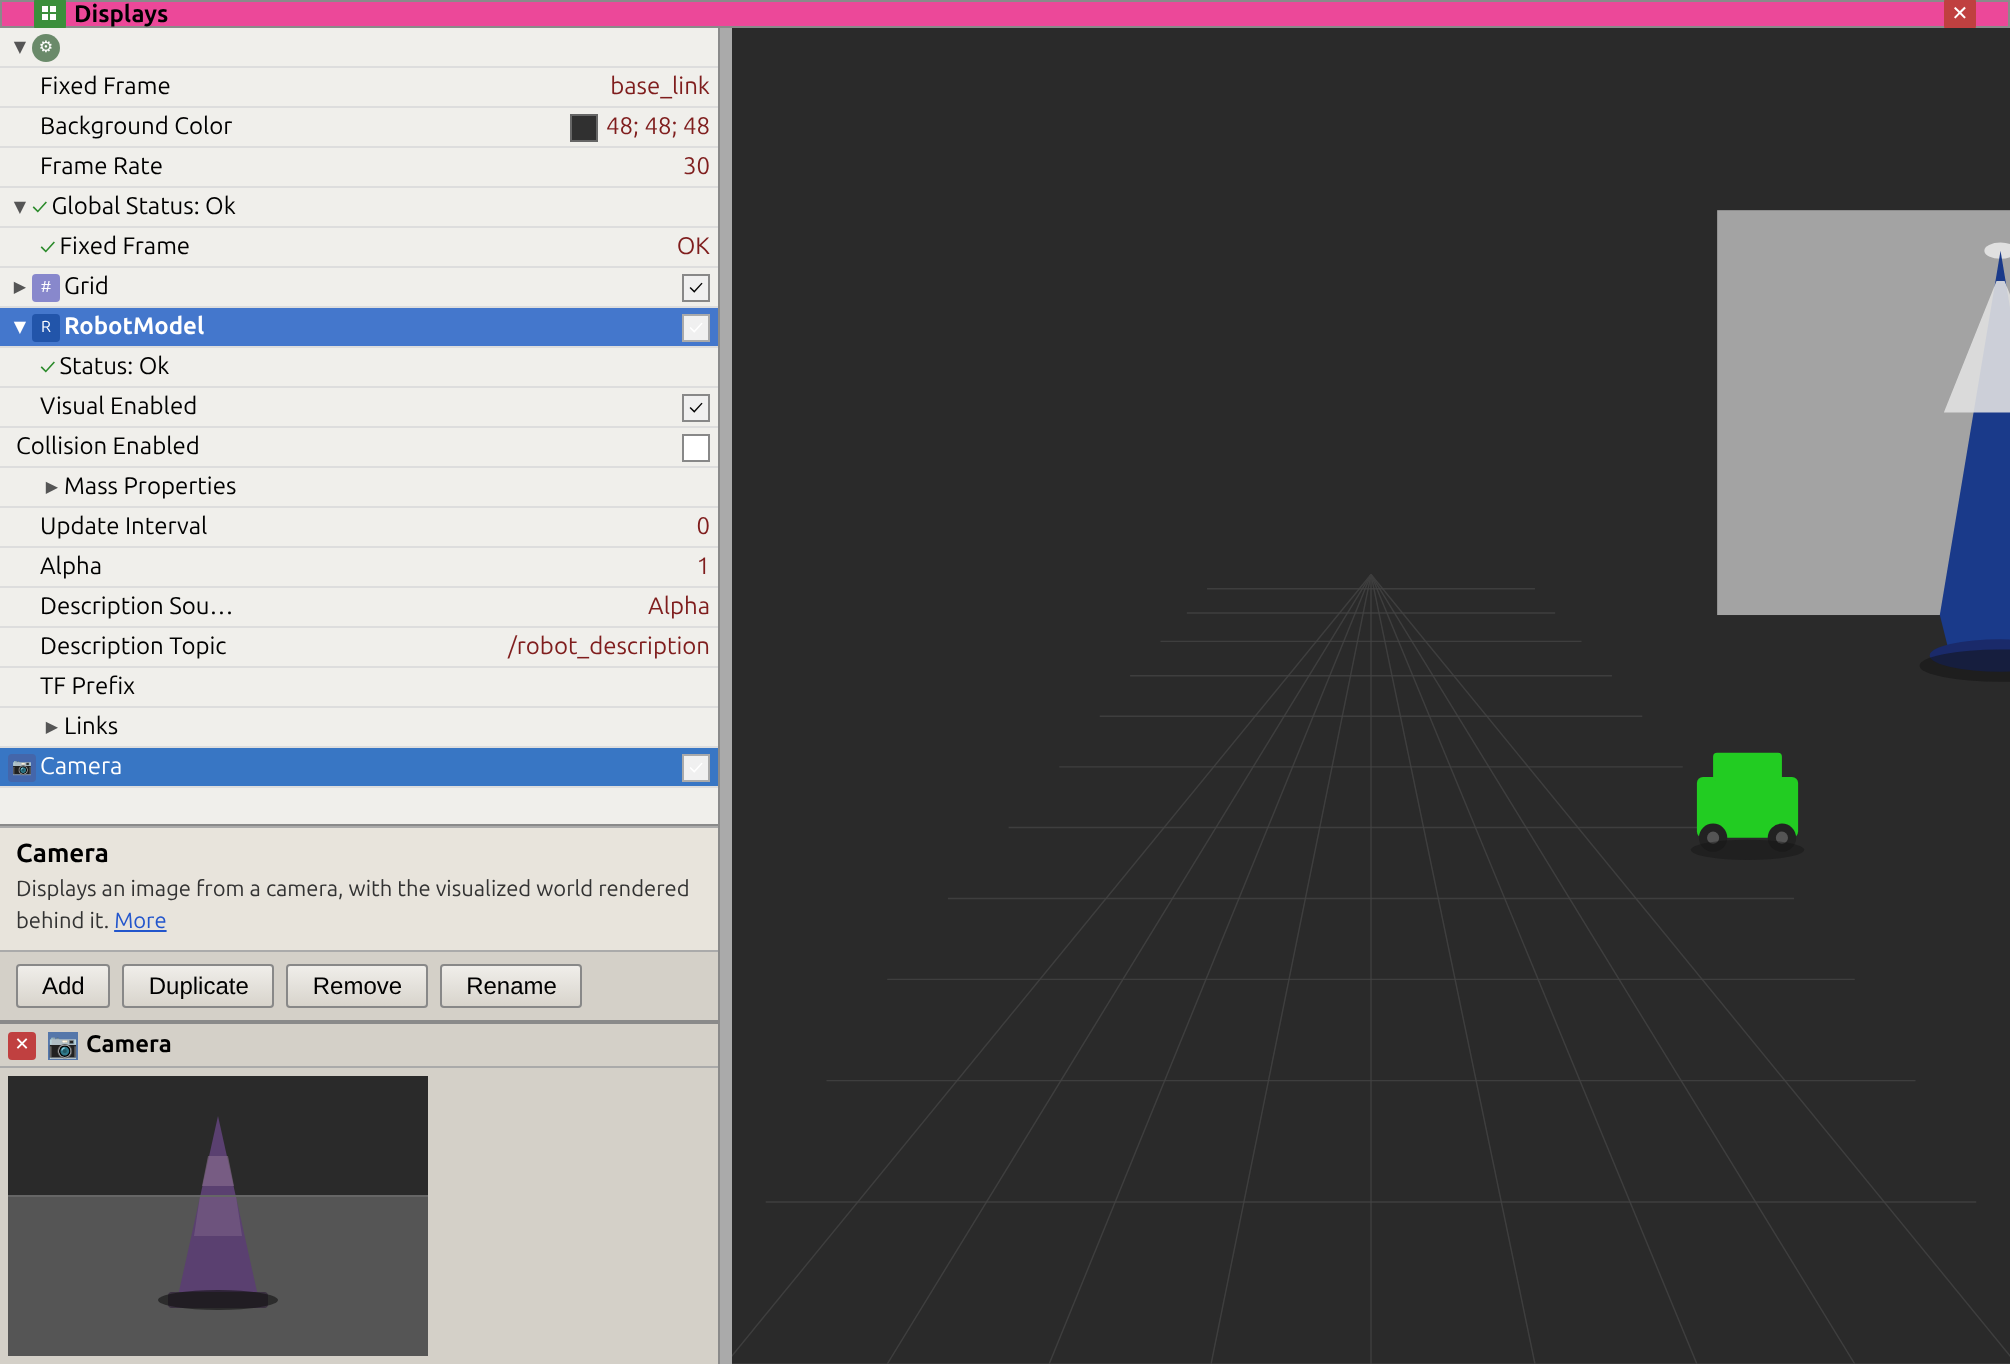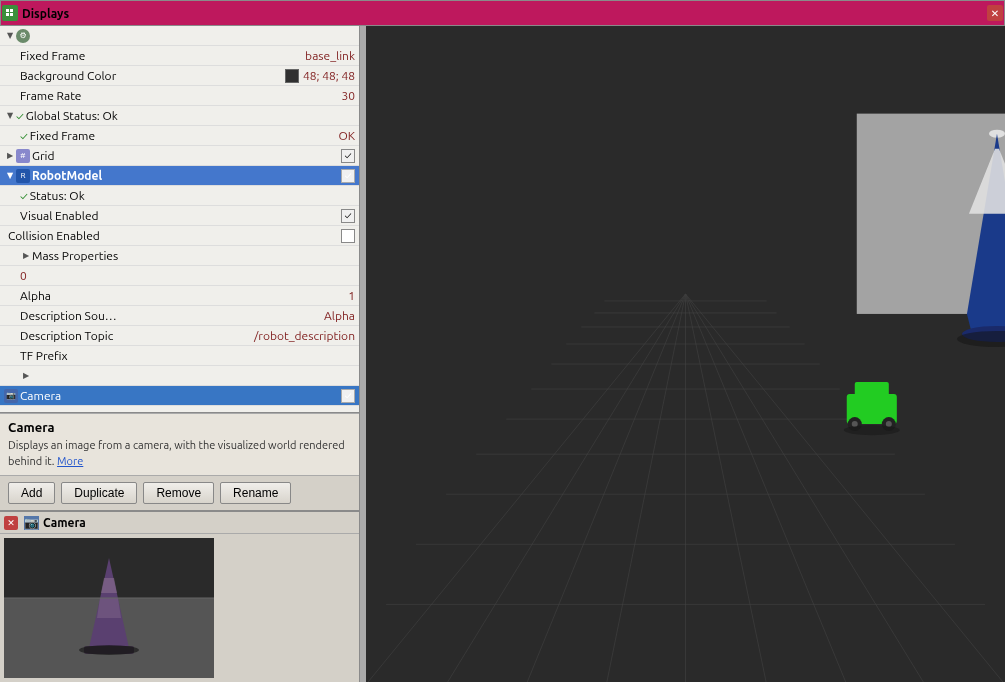--- a/index.html
+++ b/index.html
@@ -10,26 +10,26 @@
       font-family: 'Ubuntu', 'DejaVu Sans', Arial, sans-serif;
       font-size: 12px;
       color: #000;
       display: flex;
       flex-direction: column;
       overflow: hidden;
     }
 
     
     .title-bar {
-      background: #be185d;
+      background: #ec4899;
       border: 1px solid #8a8a8a;
-      height: 26px;
+      height: 14px;
       display: flex;
       align-items: center;
-      padding: 0 1px;
+      padding: 0 16px;
       flex-shrink: 0;
     }
     .title-bar-icon {
       width: 16px;
       height: 16px;
       margin-right: 4px;
       background: #3c8f3c;
       border-radius: 2px;
       display: flex; align-items: center; justify-content: center;
       color: white; font-size: 9px;
@@ -333,20 +333,21 @@
           <span class="label">Collision Enabled</span>
           <div class="checkbox-visual"></div>
         </div>
 
         <div class="tree-row" style="padding-left:20px;">
           <span class="arrow">▶</span>
           <span class="label">Mass Properties</span>
         </div>
 
         <div class="tree-row" style="padding-left:20px;">
+          <span class="label">Update Interval</span>
           <span class="value">0</span>
         </div>
 
         <div class="tree-row" style="padding-left:20px;">
           <span class="label">Alpha</span>
           <span class="value">1</span>
         </div>
 
         <div class="tree-row" style="padding-left:20px;">
           <span class="label">Description Sou…</span>
@@ -358,20 +359,21 @@
           <span class="value">/robot_description</span>
         </div>
 
         <div class="tree-row" style="padding-left:20px;">
           <span class="label">TF Prefix</span>
           <span class="value"></span>
         </div>
 
         <div class="tree-row" style="padding-left:20px;">
           <span class="arrow">▶</span>
+          <span class="label">Links</span>
         </div>
 
         <div class="tree-row selected" style="padding-left:4px;">
           <span class="camera-icon" style="background:#4466aa; color:white;">📷</span>
           <span class="label">Camera</span>
           <div class="checkbox-visual checked" style="border-color:#aaa;">✓</div>
         </div>
 
       </div>
     </div>

